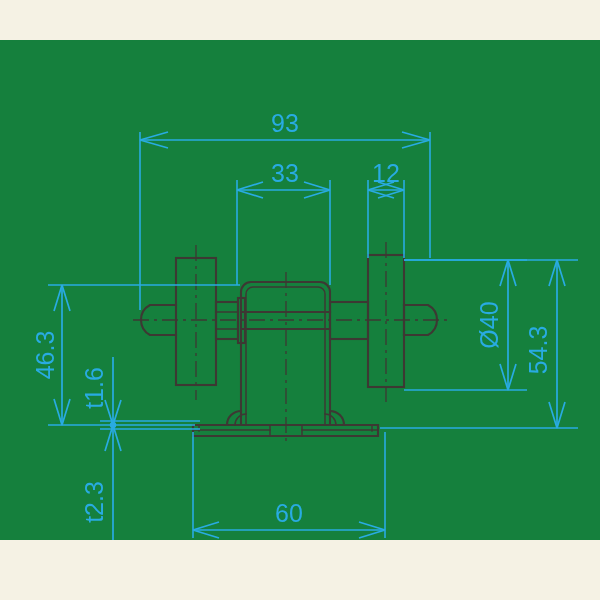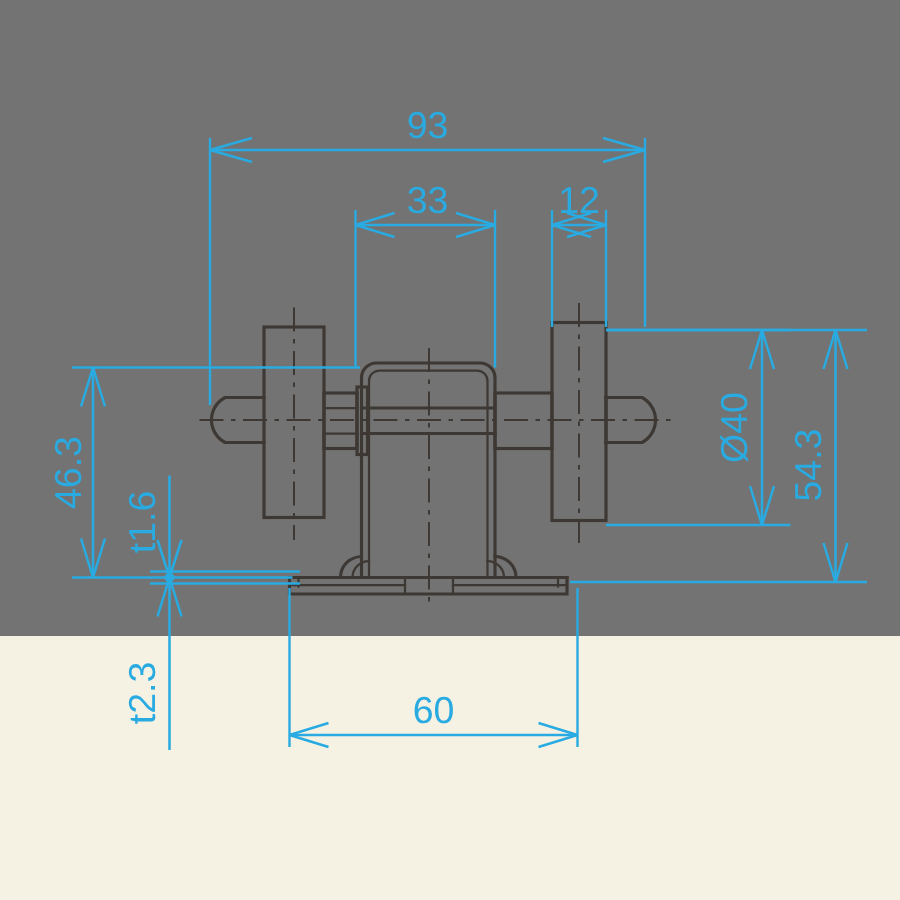--- a/index.html
+++ b/index.html
@@ -9,22 +9,23 @@
   }
   body {
     width: 600px;
     height: 600px;
     font-family: "Liberation Sans", sans-serif;
     overflow: hidden;
   }
   #drawing-root {
     position: relative;
     width: 600px;
-    height: 424px;
-    background: #737373;
+    height: 500px;
+    background: #15803d;
+    margin-top: 40px;
   }
   svg#cad {
     position: absolute;
     top: 0;
     left: 0;
     width: 600px;
     height: 600px;
     display: block;
   }
   .part-line {

